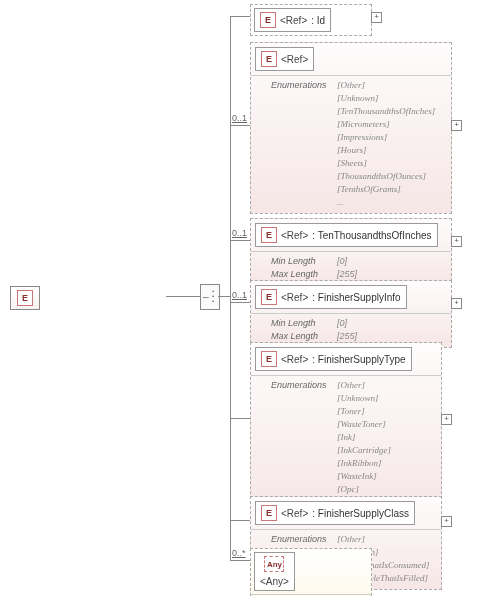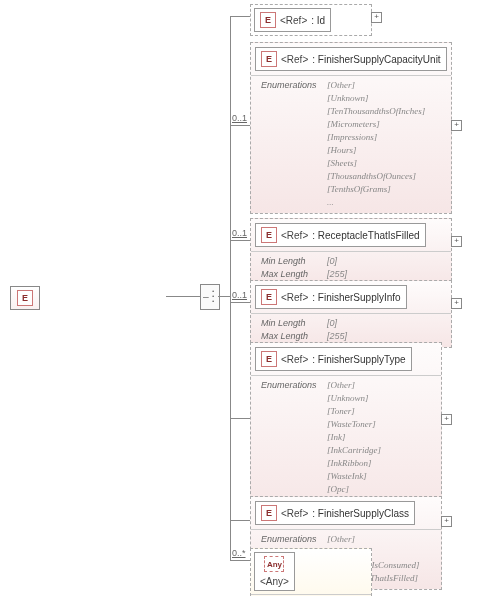--- a/index.html
+++ b/index.html
@@ -87,21 +87,21 @@
     display: flex;
     align-items: center;
     gap: 4px;
     padding: 3px 5px;
     background: #fff;
     border: 1px solid #999;
     margin: 4px;
     width: fit-content;
   }
   .child-body {
-    padding: 2px 6px 4px 10px;
+    padding: 2px 6px 4px 20px;
     font-size: 9px;
     color: #888;
     font-style: italic;
   }
   .body-row {
     display: flex;
     gap: 8px;
     line-height: 13px;
   }
   .body-label {
@@ -180,21 +180,20 @@
   </div>
 </div>
 <div class="expand-btn" style="left:371px; top:12px;">+</div>
 
 <div class="hline" style="left:230px; top:125px; width:20px;"></div>
 <span class="card-label" style="left:232px; top:113px;">0..1</span>
 <div class="child-container" style="left:250px; top:42px; width:200px;">
   <div class="child-header">
     <span class="e-icon">E</span>
     <span class="ref-tag">&lt;Ref&gt;</span>
-    <span class="type-name">: FinisherSupplyCapacityUnit</span>
   </div>
   <hr class="hr-in">
   <div class="child-body">
     <div class="body-row">
       <span class="body-label">Enumerations</span>
       <div class="enum-list">
         <span>[Other]</span>
         <span>[Unknown]</span>
         <span>[TenThousandthsOfInches]</span>
         <span>[Micrometers]</span>
@@ -209,21 +208,21 @@
   </div>
 </div>
 <div class="expand-btn" style="left:451px; top:120px;">+</div>
 
 <div class="hline" style="left:230px; top:240px; width:20px;"></div>
 <span class="card-label" style="left:232px; top:228px;">0..1</span>
 <div class="child-container" style="left:250px; top:218px; width:200px;">
   <div class="child-header">
     <span class="e-icon">E</span>
     <span class="ref-tag">&lt;Ref&gt;</span>
-    <span class="type-name">: ReceptacleThatIsFilled</span>
+    <span class="type-name">: TenThousandthsOfInches</span>
   </div>
   <hr class="hr-in">
   <div class="child-body">
     <div class="body-row">
         <span class="body-label">Min Length</span>
         <span>[0]</span>
       </div>
     <div class="body-row">
         <span class="body-label">Max Length</span>
         <span>[255]</span>

